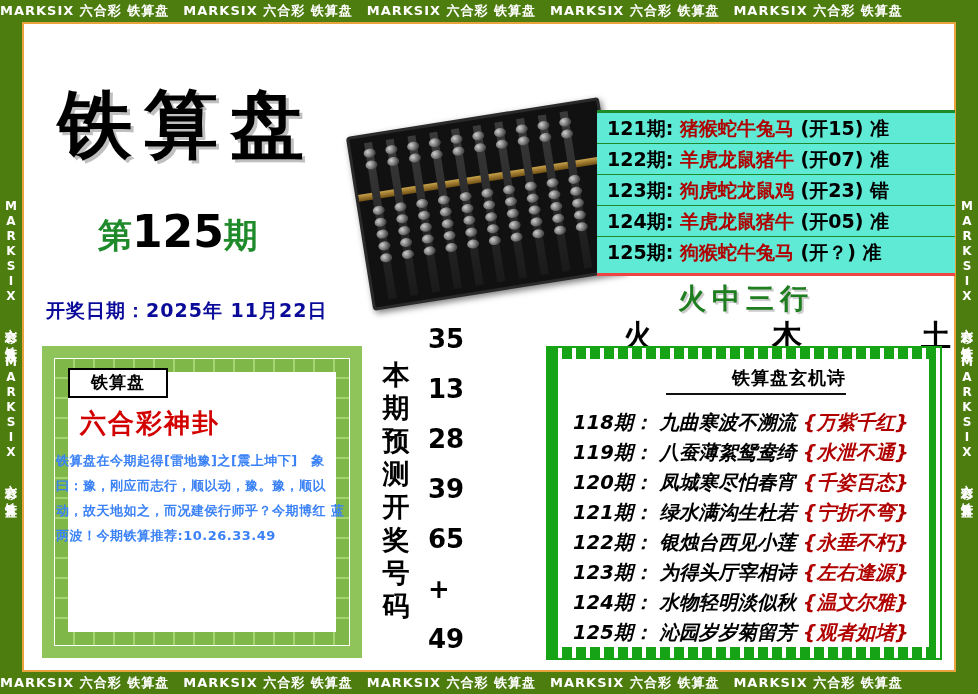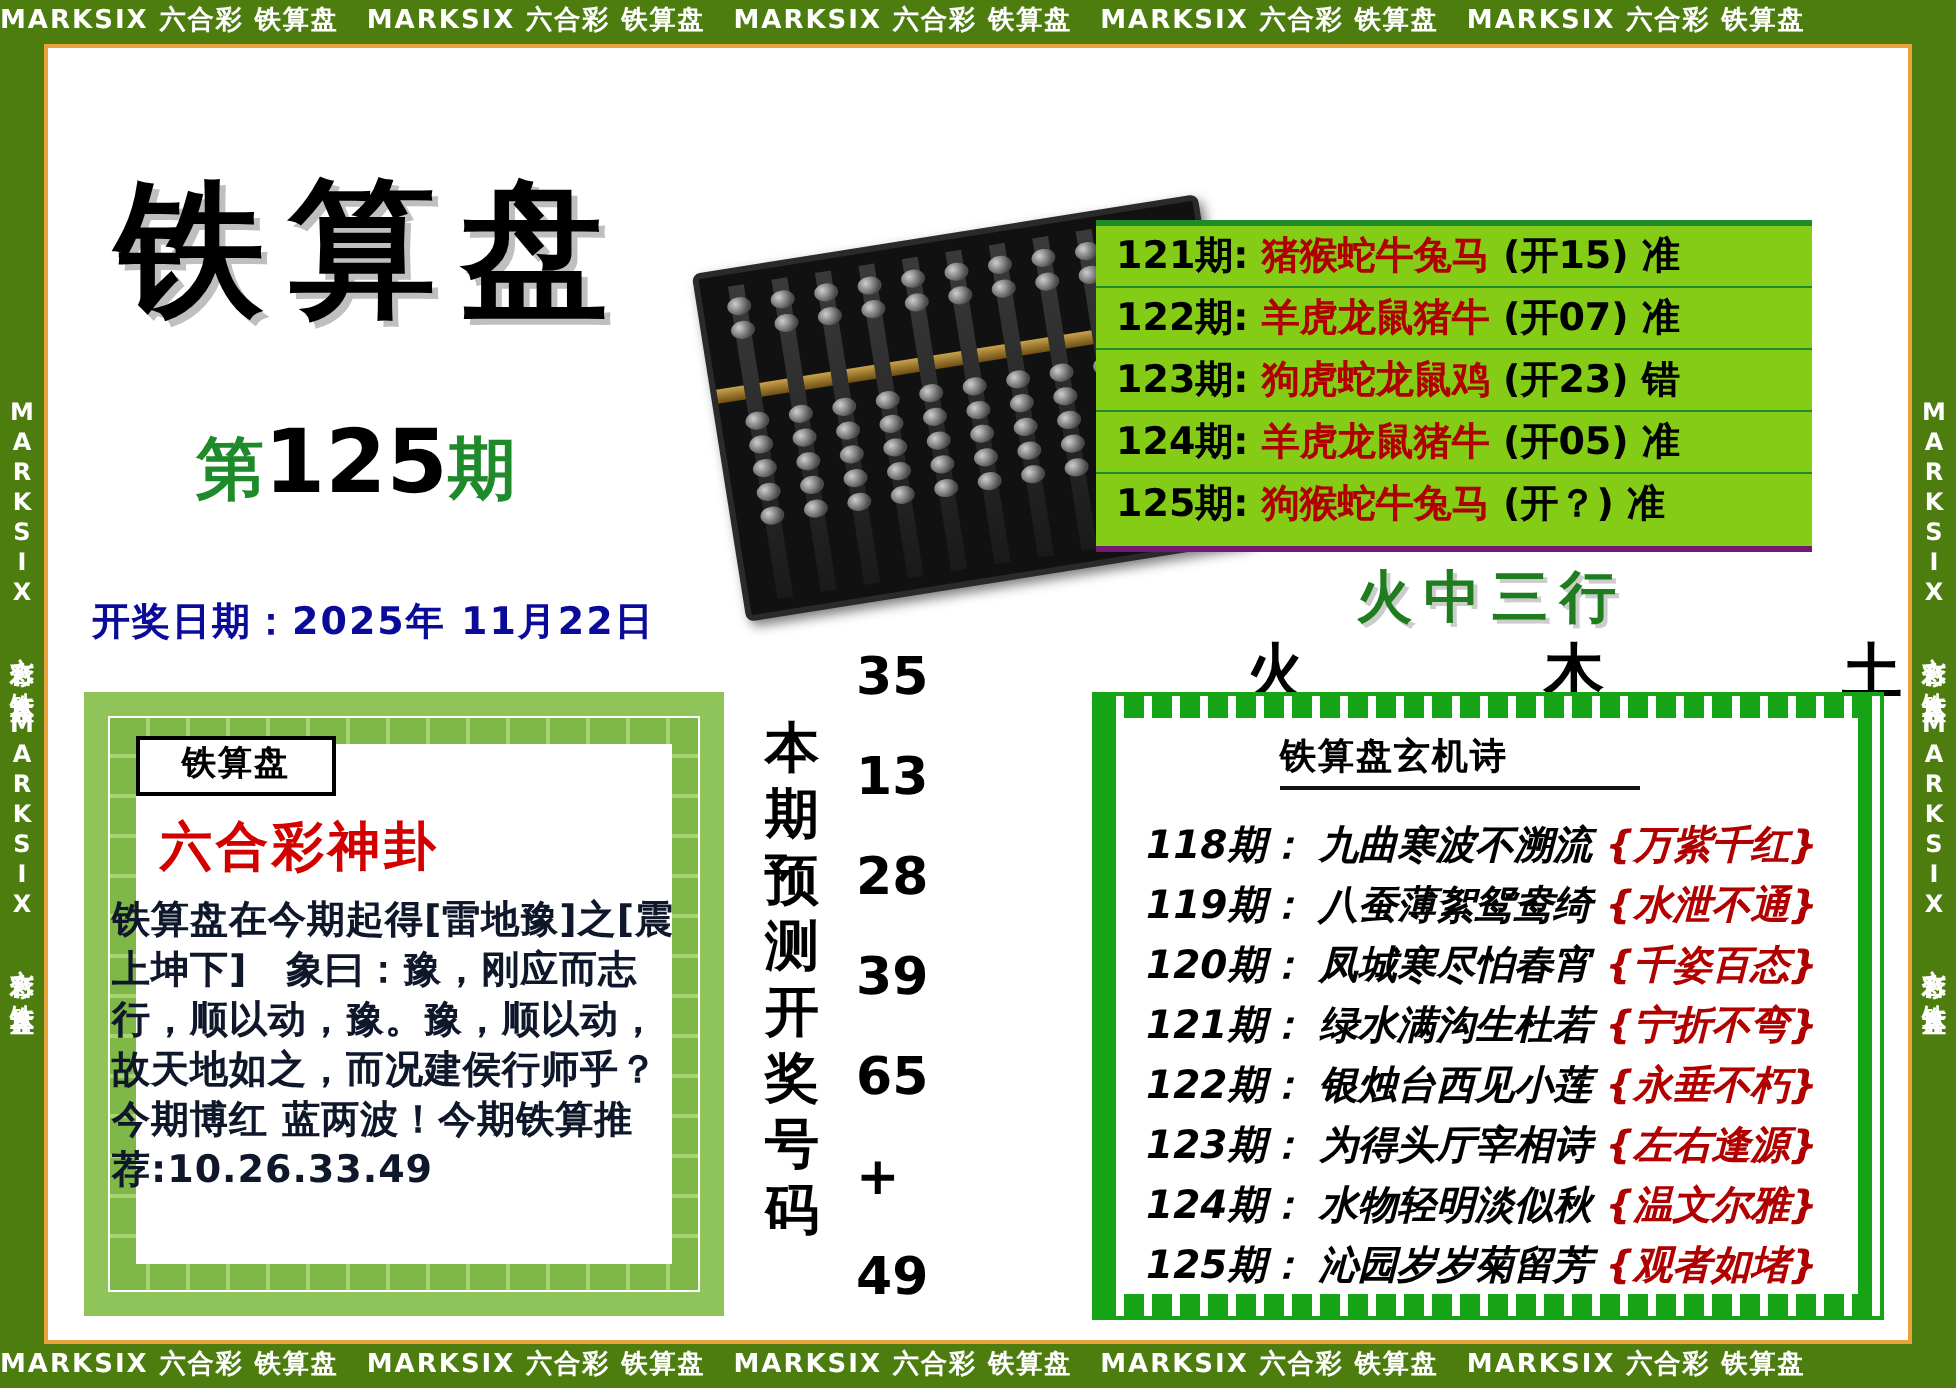--- a/index.html
+++ b/index.html
@@ -148,25 +148,25 @@
     position: absolute;
     left: 640px; top: 30px;
     font-size: 30px;
     font-weight: bold;
     color: #111;
     letter-spacing: 4px;
     text-shadow: 2px 2px 0 #c8c8c8;
   }
   .ref-box {
     position: absolute;
-    left: 520px; top: 82px;
+    left: 569px; top: 82px;
     width: 358px; height: 160px;
     border-top: 3px solid #1f8a2a;
-    border-bottom: 3px solid #701a75;
-    background: #84cc16;
+    border-bottom: 3px solid #ef4444;
+    background: #5eead4;
   }
   .ref-row {
     height: 30px;
     line-height: 30px;
     font-size: 19px;
     font-weight: bold;
     color: #000;
     border-bottom: 1px solid #1f8a2a;
     padding-left: 10px;
     white-space: nowrap;
@@ -264,23 +264,23 @@
     left: 52px; top: 378px;
     font-size: 26px;
     font-weight: bold;
     color: #d30000;
     letter-spacing: 2px;
   }
   .bamboo-text {
     position: absolute;
     left: 28px; top: 420px;
     width: 290px;
-    font-size: 19px;
-    font-weight: bold;
-    color: #0f172a;
+    font-size: 13px;
+    font-weight: bold;
+    color: #3b82f6;
     line-height: 25px;
     text-align: left;
     letter-spacing: 0.5px;
   }
 
   
   .poem-box {
     position: absolute;
     left: 520px; top: 320px;
     width: 392px; height: 310px;
@@ -290,23 +290,23 @@
     background-image:
       linear-gradient(#fff,#fff),
       repeating-linear-gradient(90deg, #16a316 0 10px, #ffffff 10px 14px);
     background-origin: padding-box, border-box;
     background-clip: padding-box, border-box;
     outline: 2px solid #16a316;
     outline-offset: 0px;
   }
   .poem-title {
     position: absolute;
-    left: 612px; top: 338px;
+    left: 638px; top: 338px;
     width: 180px;
-    text-align: left;
+    text-align: right;
     font-size: 18px;
     font-weight: bold;
     color: #000;
     letter-spacing: 1px;
     border-bottom: 2px solid #111;
     padding-bottom: 3px;
   }
   .poem-rows {
     position: absolute;
     left: 545px; top: 380px;

